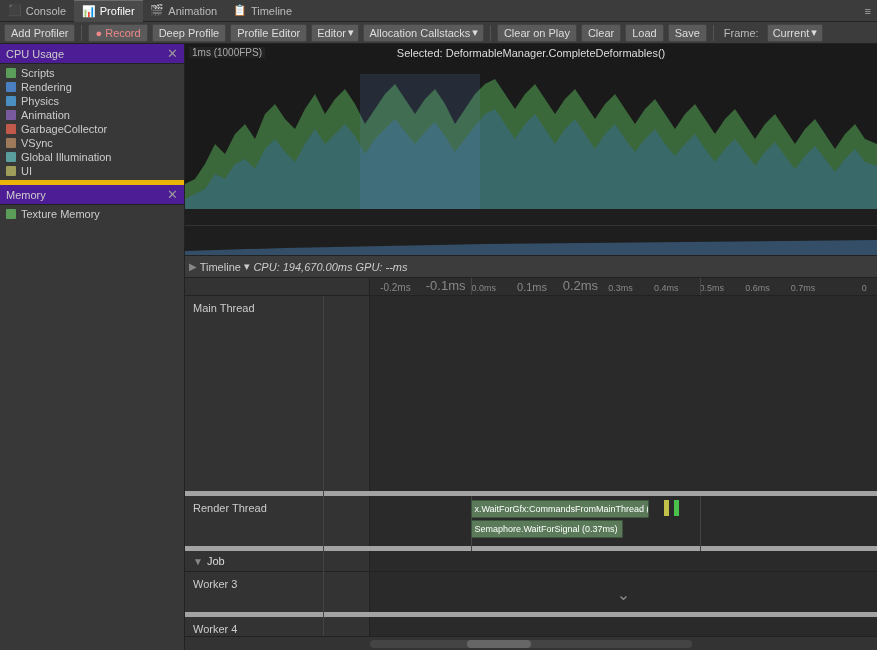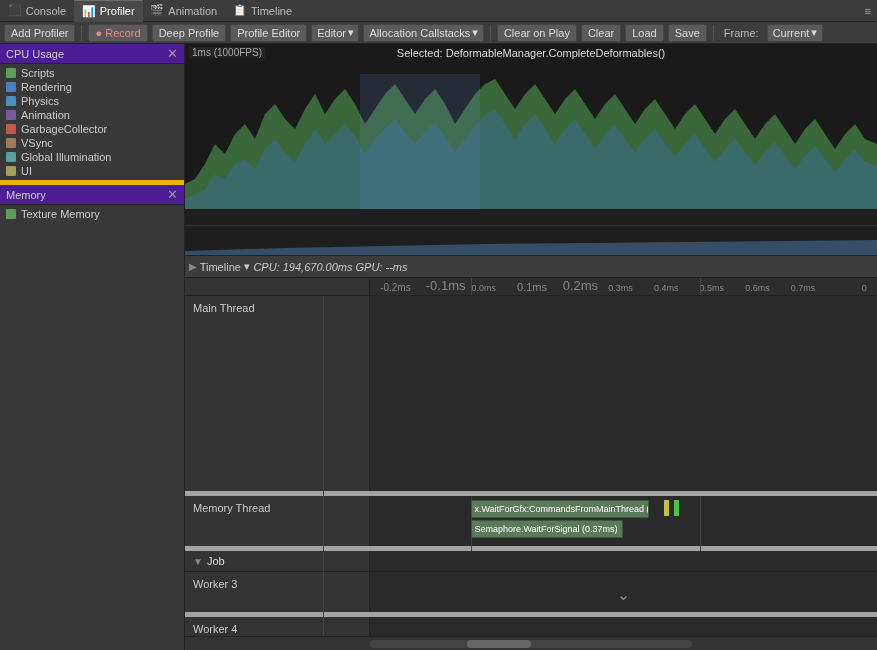--- a/index.html
+++ b/index.html
@@ -528,21 +528,21 @@
         <div class="main-thread-content">
 
           <div style="position:absolute; top:22px; left:72%; width:3%; height:16px; background:#8a8a4a; border-radius:1px;"></div>
           <div style="position:absolute; top:22px; left:76%; width:2%; height:16px; background:#4a8a4a; border-radius:1px;"></div>
 
         </div>
       </div>
 
       <div class="thread-row render-thread-row">
         <div class="thread-label">
-          <span>Memory Thread</span>
+          <span>Render Thread</span>
         </div>
         <div class="thread-content" style="position:relative; height:55px;">
           <div style="position:absolute; left:20%; top:0; bottom:0; width:1px; background:#444;"></div>
           <div style="position:absolute; left:65%; top:0; bottom:0; width:1px; background:#444;"></div>
 
           <div class="profile-block" style="top:4px; left:20%; width:35%; background:#5a7a5a;">
             <span>x.WaitForGfx:CommandsFromMainThread (0.37m</span>
           </div>
 
           <div class="profile-block" style="top:24px; left:20%; width:30%; background:#5a7a5a;">

